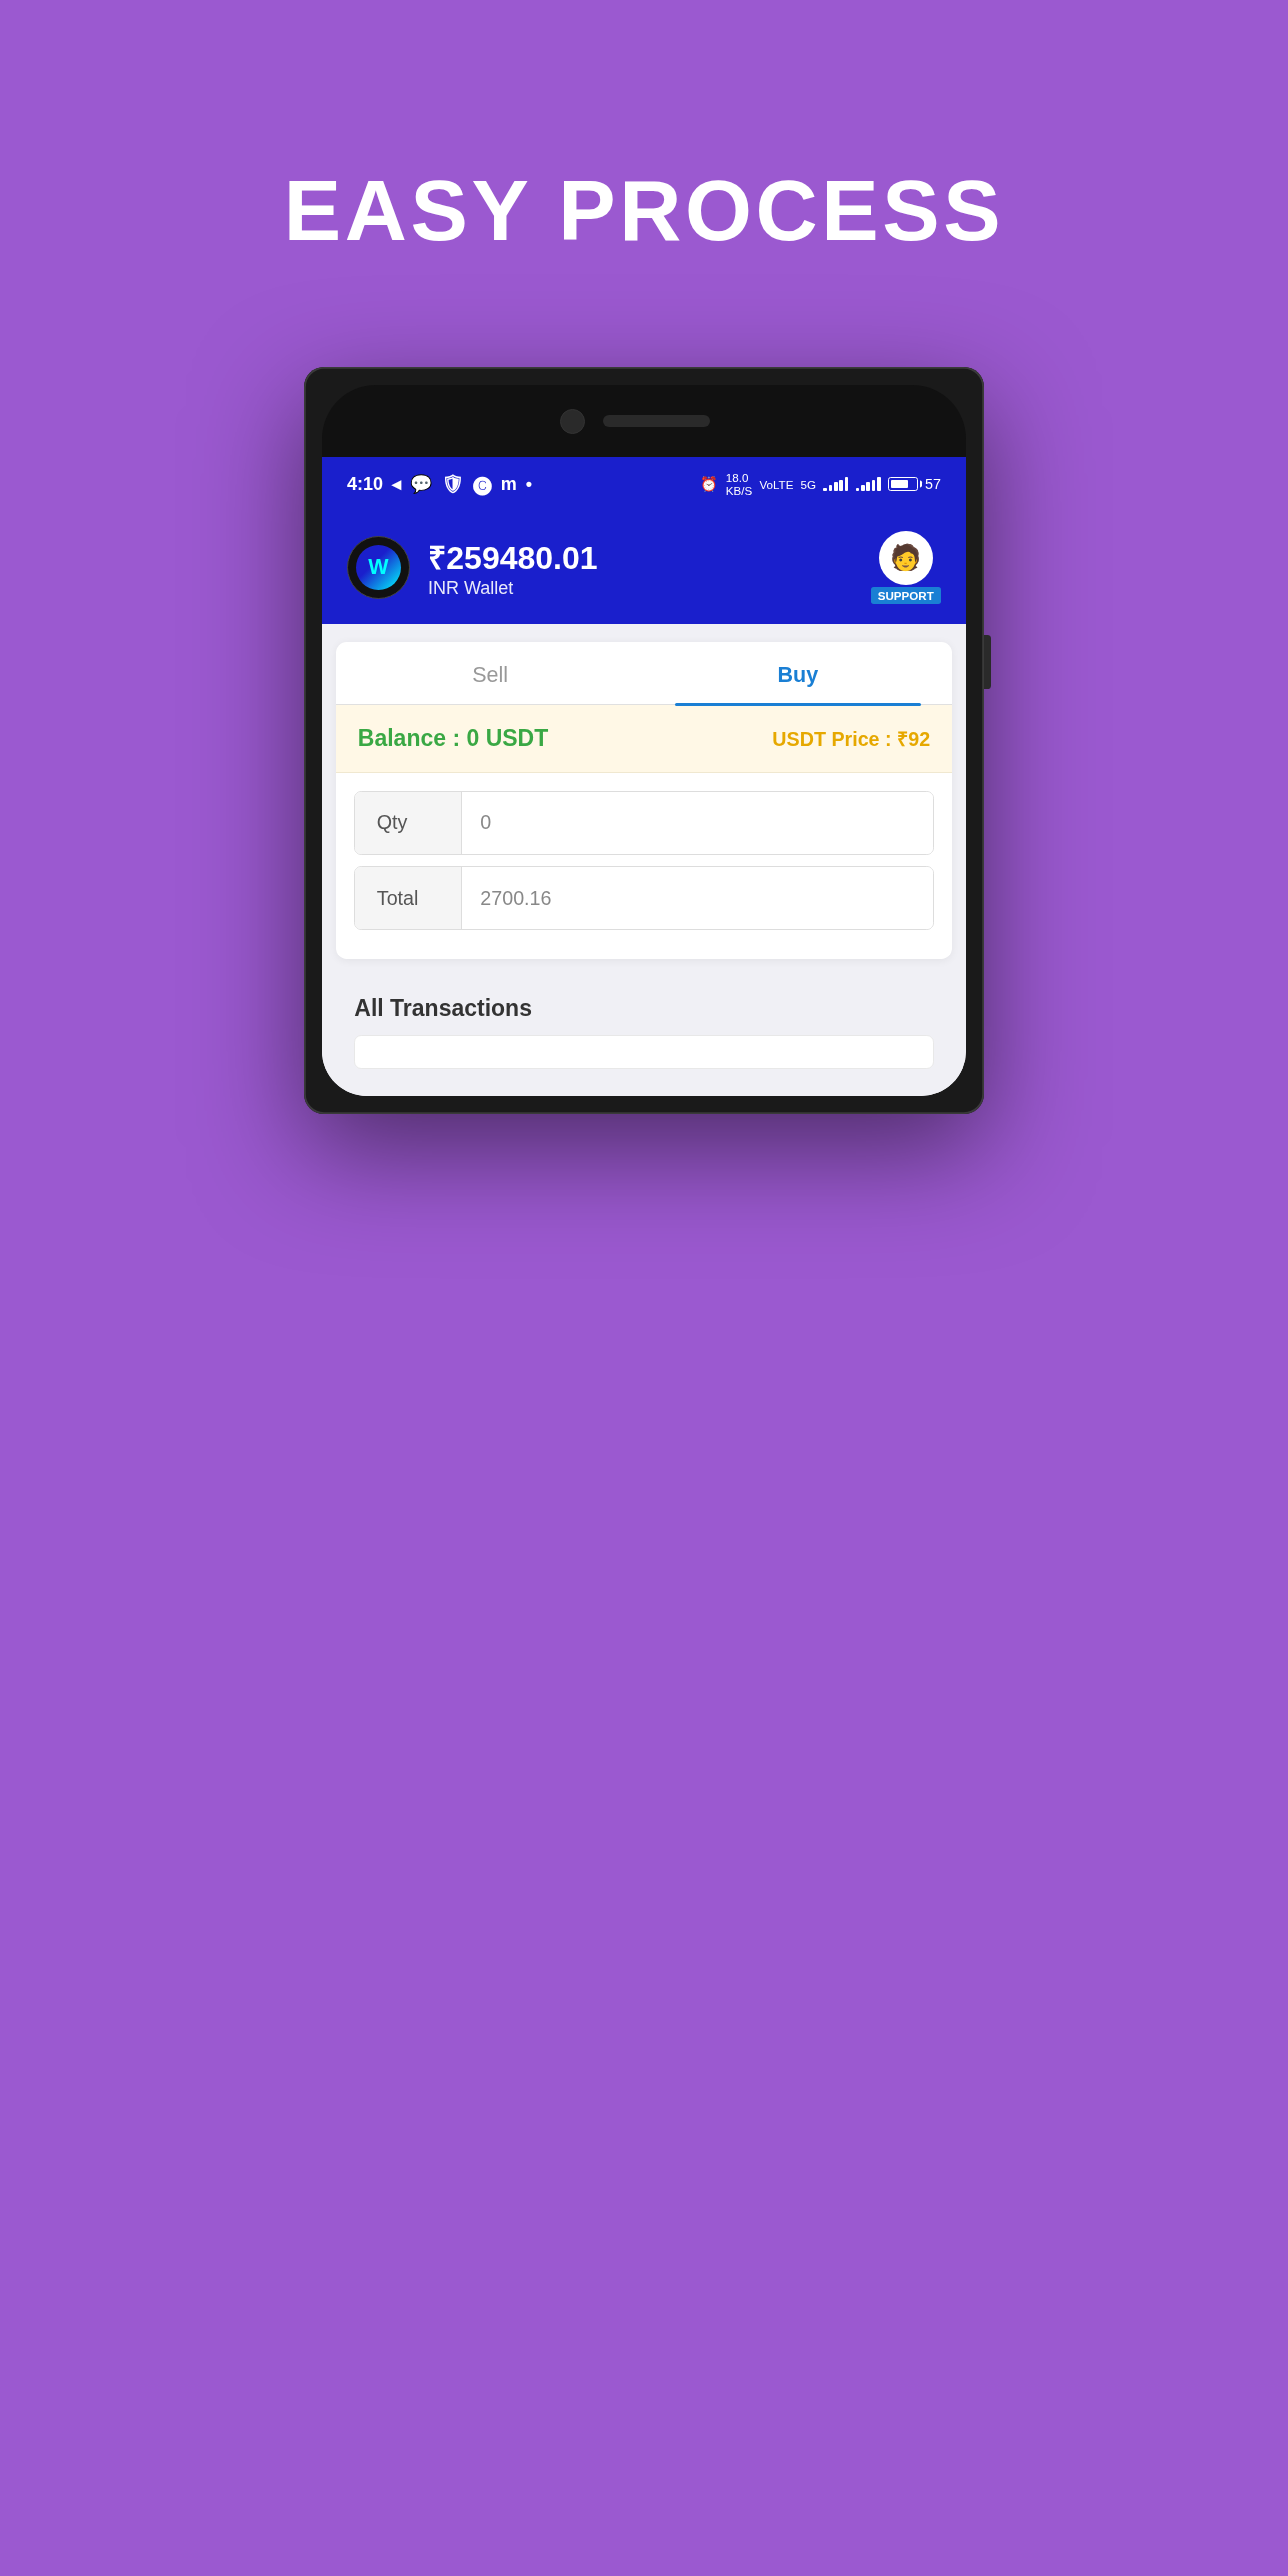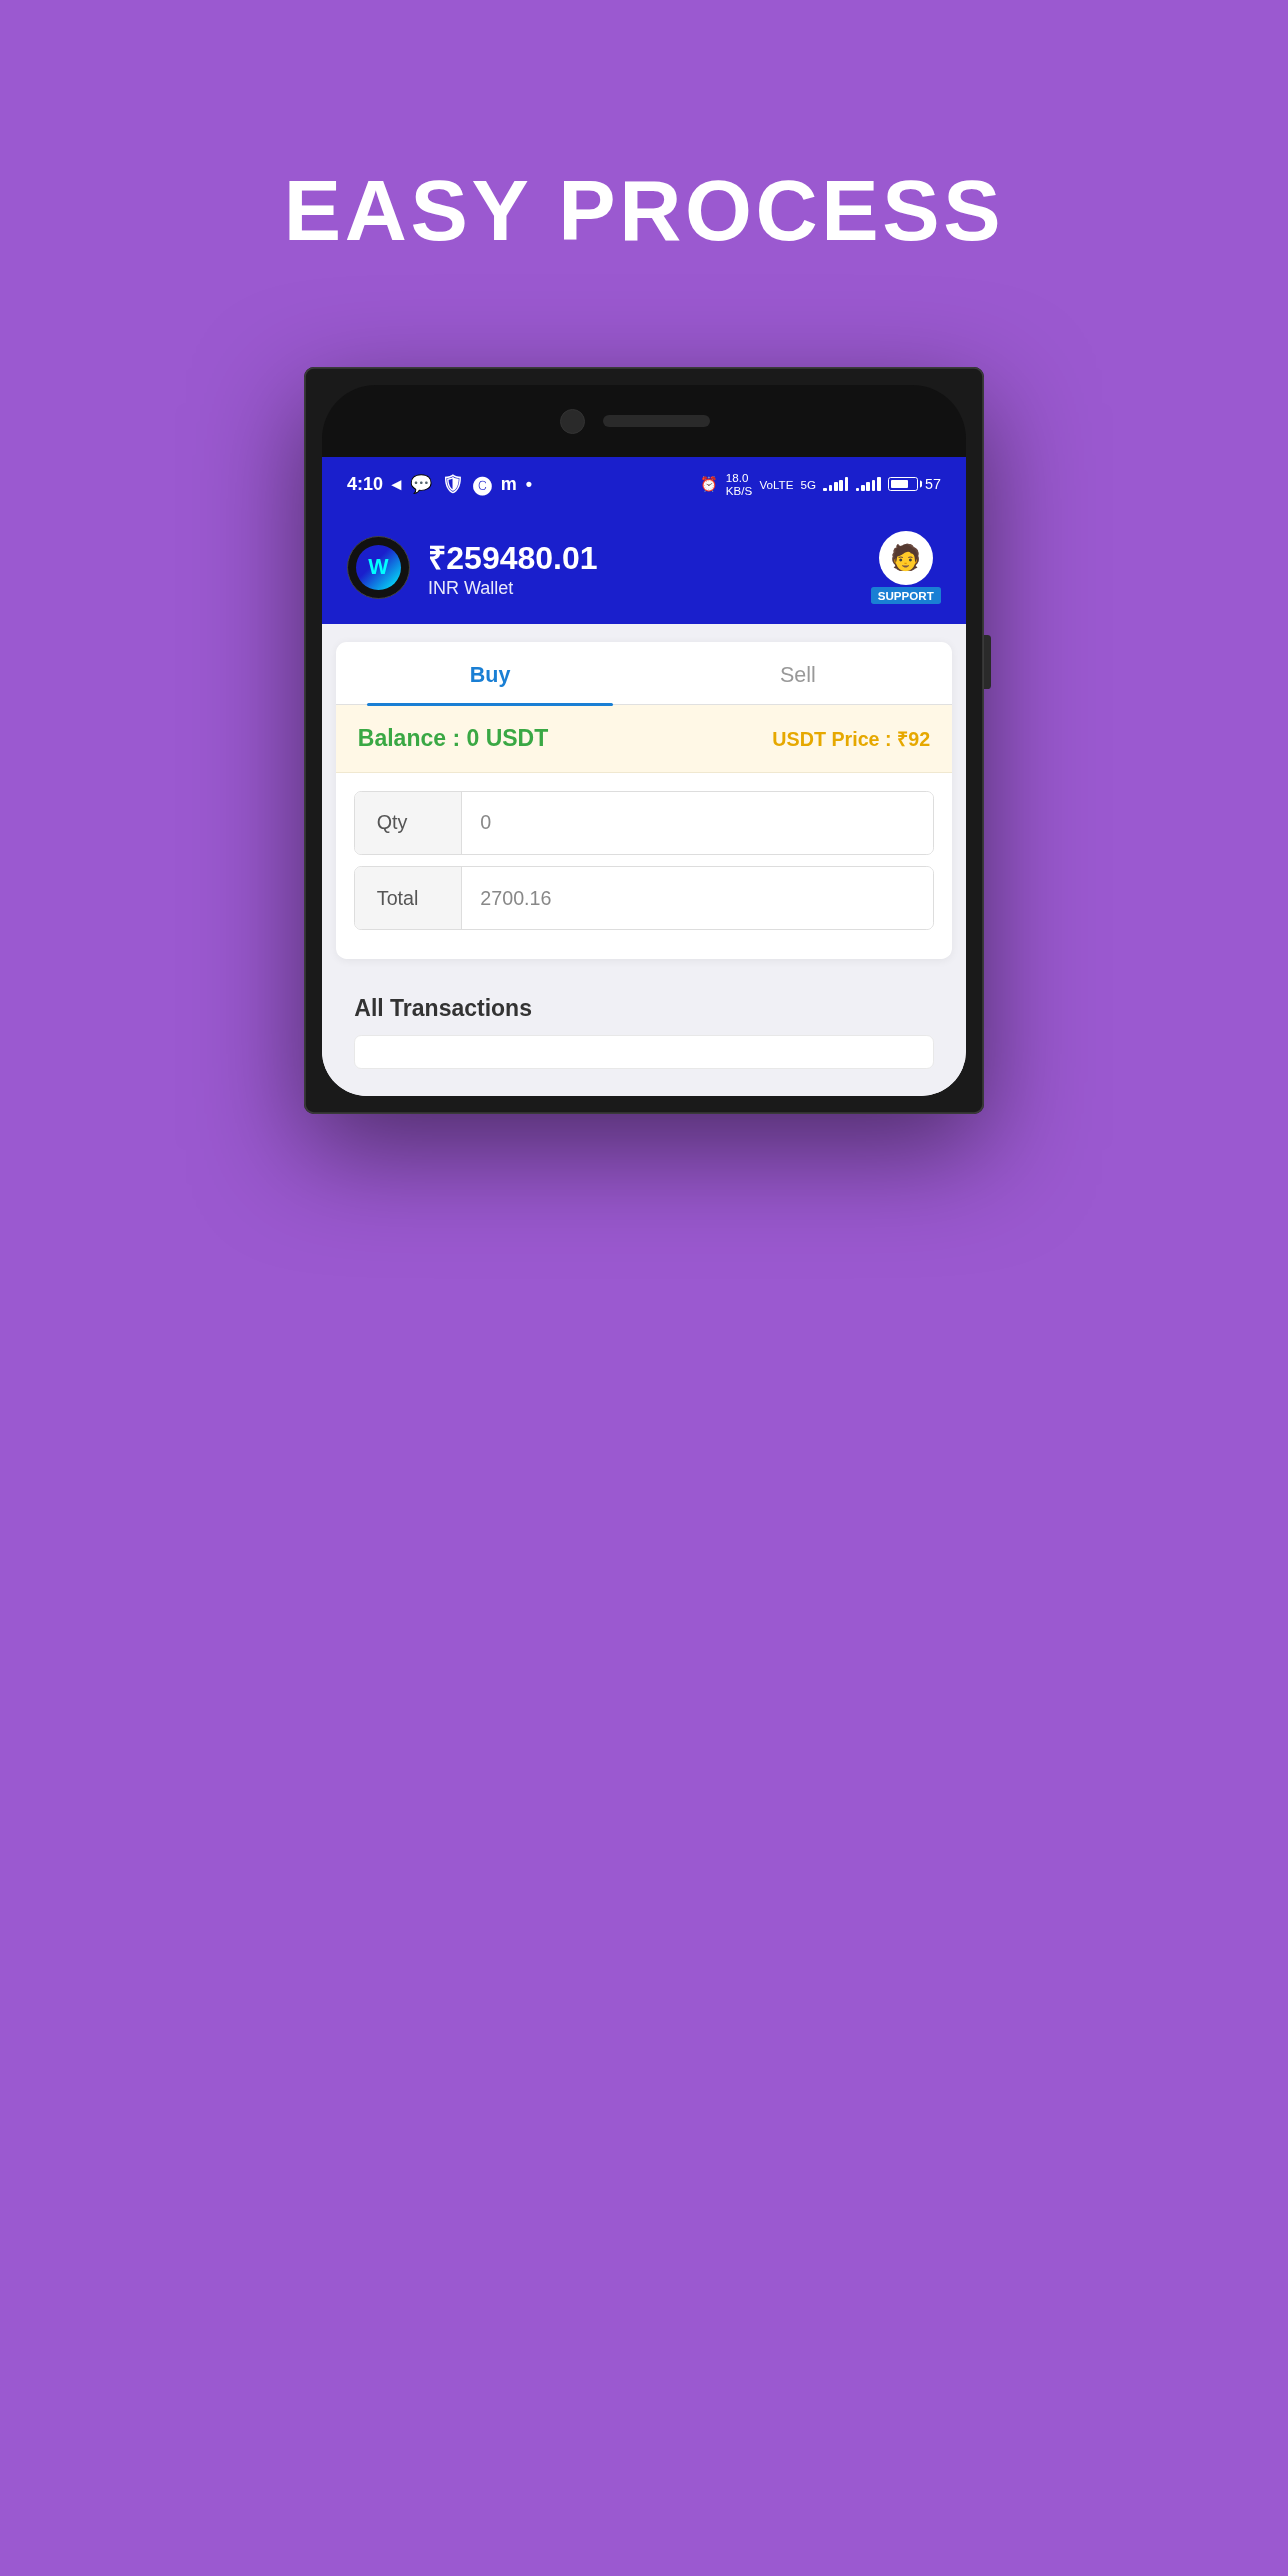--- a/index.html
+++ b/index.html
@@ -28,21 +28,21 @@
 
     .phone-wrapper {
       position: relative;
       width: 680px;
       min-height: 1252px;
     }
 
     .phone-frame {
       width: 680px;
       background: #1a1a1a;
-      border-radius: 10px;
+      border-radius: 20px;
       padding: 18px;
       box-shadow: 0 36px 107px rgba(0,0,0,0.5), inset 0 0 0 1.8px #3a3a3a;
       position: relative;
     }
 
     .phone-notch-area {
       background: #111;
       border-radius: 54px 54px 0 0;
       height: 72px;
       display: flex;
@@ -384,22 +384,22 @@
           <div class="support-figure">🧑</div>
           <span class="support-label">SUPPORT</span>
         </button>
       </div>
 
       <div class="app-body">
 
         <div class="card">
 
           <div class="tab-bar">
+            <div class="tab-item">Sell</div>
             <div class="tab-item active">Buy</div>
-            <div class="tab-item">Sell</div>
           </div>
 
           <div class="balance-bar">
             <span class="balance-left">Balance : 0 USDT</span>
             <span class="balance-right">USDT Price : ₹92</span>
           </div>
 
           <div class="form-section">
 
             

